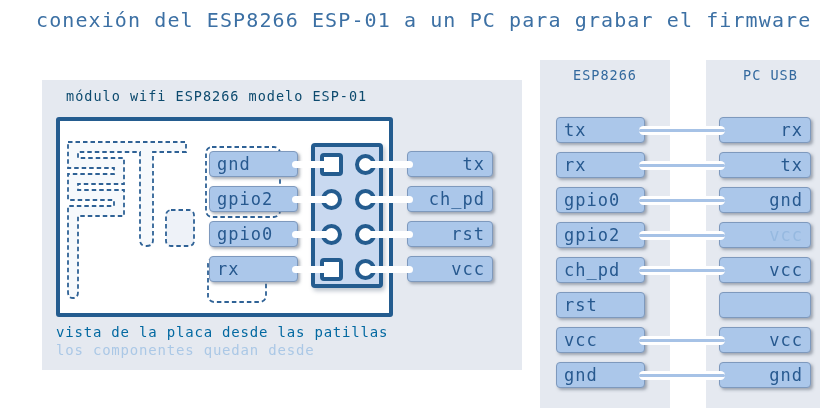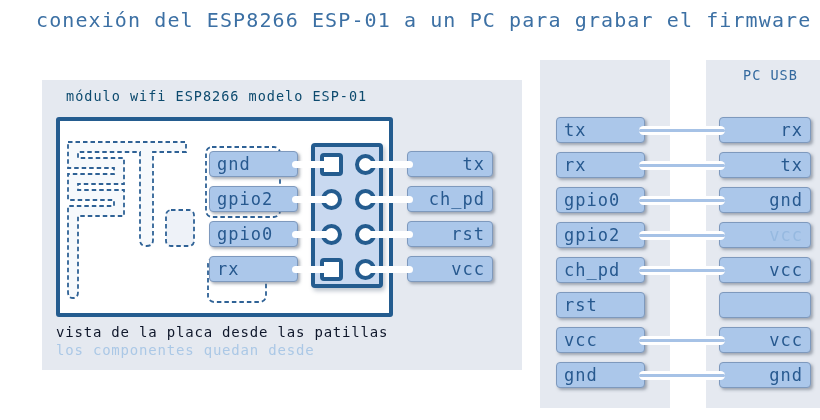--- a/index.html
+++ b/index.html
@@ -25,21 +25,21 @@
   .pin.square{width:23px;height:23px;border-radius:4px;}
   .pad-label{position:absolute;height:26px;box-sizing:border-box;z-index:4;
     background:#abc7ea;border:1px solid #7e99bd;border-radius:4px;
     box-shadow:2px 2px 3px rgba(90,100,115,.5);
     font-size:17px;line-height:24px;letter-spacing:1px;color:#27598f;padding:0 7px;white-space:nowrap;}
   .pad-label.left{left:167px;width:89px;text-align:left;}
   .pad-label.right{left:365px;width:86px;text-align:right;}
   .wire-white{position:absolute;height:7px;background:#ffffff;border-radius:3.5px;z-index:5;}
   .wire-white.w-left{left:250px;width:39px;}
   .wire-white.w-right{left:323px;width:48px;}
-  .caption1{position:absolute;left:14px;top:244px;font-size:14px;letter-spacing:.8px;color:#0f172a;white-space:nowrap;}
+  .caption1{position:absolute;left:14px;top:244px;font-size:14px;letter-spacing:.8px;color:#0369a1;white-space:nowrap;}
   .caption2{position:absolute;left:14px;top:262px;font-size:14px;letter-spacing:.8px;color:#abc8e6;white-space:nowrap;}
 
   
   #esp-panel{left:512px;top:60px;width:130px;height:348px;}
   #usb-panel{left:678px;top:60px;width:129px;height:348px;}
   .col-header{position:absolute;left:0;right:0;text-align:center;font-size:13.5px;
     letter-spacing:1px;color:#33699e;white-space:nowrap;}
   .h1{top:7px;} .h2{top:31px;}
   .pin-box{position:absolute;height:26px;box-sizing:border-box;z-index:2;
     background:#abc7ea;border:1px solid #7e99bd;border-radius:4px;
@@ -101,20 +101,21 @@
     <div class="wire-white w-right" style="top:80.5px;"></div>
     <div class="wire-white w-right" style="top:115.5px;"></div>
     <div class="wire-white w-right" style="top:150.5px;"></div>
     <div class="wire-white w-right" style="top:185.5px;"></div>
 
     <div class="caption1">vista de la placa desde las patillas</div>
     <div class="caption2">los componentes quedan desde</div>
   </section>
 
   <section class="panel" id="esp-panel">
+    <div class="col-header h1">ESP8266</div>
     <div class="pin-box" style="top:57px;">tx</div>
     <div class="pin-box" style="top:92px;">rx</div>
     <div class="pin-box" style="top:127px;">gpio0</div>
     <div class="pin-box" style="top:162px;">gpio2</div>
     <div class="pin-box" style="top:197px;">ch_pd</div>
     <div class="pin-box" style="top:232px;">rst</div>
     <div class="pin-box" style="top:267px;">vcc</div>
     <div class="pin-box" style="top:302px;">gnd</div>
   </section>
 

